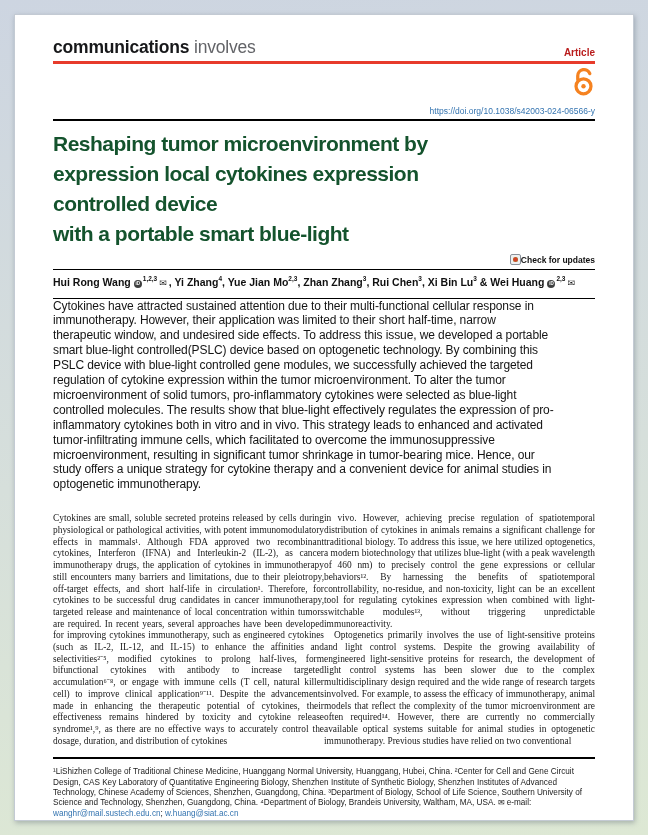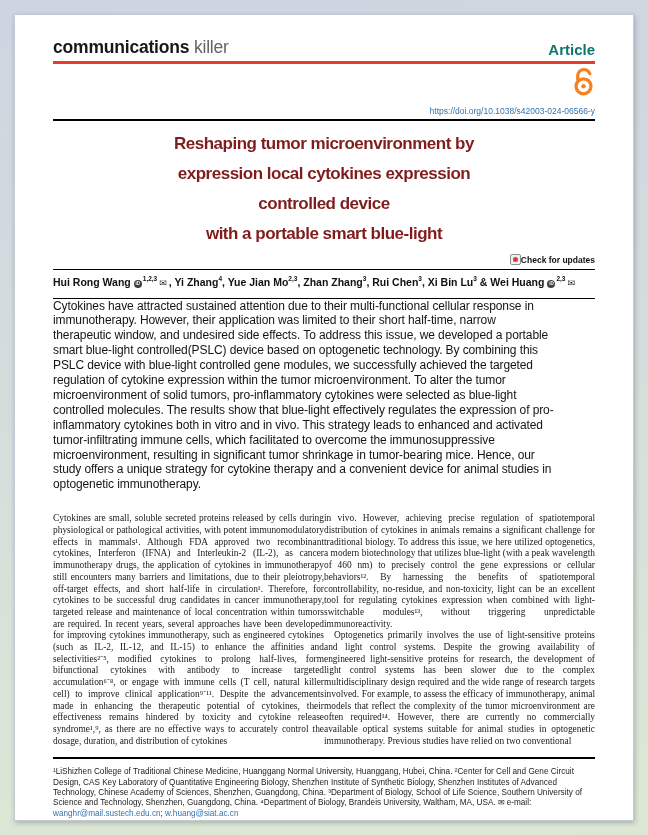--- a/index.html
+++ b/index.html
@@ -11,27 +11,27 @@
   }
   .page {
     position:absolute; left:14px; top:14px; width:620px; height:807px;
     background:#ffffff; border:1px solid #c3cad3; box-sizing:border-box;
     box-shadow:1px 2px 5px rgba(70,80,95,.35);
     padding:12px 38px 0 38px; color:#111;
   }
   .jheader { display:flex; justify-content:space-between; align-items:flex-end; margin-top:10px; }
   .jname { font-size:17.5px; font-weight:bold; letter-spacing:-0.2px; color:#17181a; }
   .jname .light { font-weight:normal; color:#636468; }
-  .article-label { font-size:15px; font-weight:bold; color:#0f766e; }
+  .article-label { font-size:10px; font-weight:bold; color:#b91c1c; }
   .red-rule { height:3px; background:#e73b2b; margin-top:3px; }
   .oa-row { display:flex; justify-content:flex-end; margin-top:3px; height:30px; }
   .doi-row { text-align:right; margin-top:9px; font-size:8.5px; }
   .doi-row span { color:#3474b0; cursor:pointer; }
   .black-rule { height:2px; background:#000; margin-top:3px; }
-  .title { margin-top:8px; font-size:17px; font-weight:bold; line-height:30px; letter-spacing:-0.5px; color:#7f1d1d;text-align:center; }
+  .title { margin-top:8px; font-size:21px; font-weight:bold; line-height:30px; letter-spacing:-0.5px; color:#14532d; }
   .badge-row { display:flex; justify-content:flex-end; align-items:center; margin-top:5px; font-size:8.5px; font-weight:bold; cursor:pointer; }
   .cfu-icon { width:9px; height:9px; border:1px solid #8a9199; border-radius:2px; display:inline-flex; align-items:center; justify-content:center; background:#eef0f2; }
   .cfu-dot { width:5px; height:5px; border-radius:50%; background:#d6402c; box-shadow:inset 0 0 1px #7a1; }
   .rule-thin { height:1px; background:#000; margin-top:4px; }
   .authors { font-size:10.5px; font-weight:bold; padding:5px 0 6px 0; color:#101010; }
   .authors sup { font-size:6.5px; font-weight:bold; }
   .orcid { display:inline-block; width:8px; height:8px; border-radius:50%; background:#3f4040; color:#fff; font-size:4.5px; line-height:8px; text-align:center; margin:0 1px 0 3px; vertical-align:1px; }
   .env { font-size:9px; margin:0 2px; font-weight:normal; }
   .abstract { font-size:12px; line-height:14.9px; color:#141414; padding-right:38px; letter-spacing:-0.1px; }
   .columns { display:flex; margin-top:21px; font-family:"Liberation Serif", serif; font-size:9.4px; line-height:11.7px; text-align:justify; color:#191919; }
@@ -47,21 +47,21 @@
   .footer-row { display:flex; justify-content:space-between; align-items:baseline; margin-top:8px; font-size:9px; font-weight:bold; }
   .footer-ref { color:#3474b0; }
   .footer-page { color:#000; font-size:9.5px; }
 </style>
 </head>
 <body>
 
 <div class="page">
 
   <div class="jheader">
-    <div class="jname"><span>communications</span> <span class="light">killer</span></div>
+    <div class="jname"><span>communications</span> <span class="light">involves</span></div>
     <div class="article-label">Article</div>
   </div>
   <div class="red-rule"></div>
 
   <div class="oa-row">
     <span>
       <svg width="23" height="29" viewBox="0 0 24 30">
         <path d="M6 13 L6 9 A 6.5 6.5 0 0 1 18.6 6.8" fill="none" stroke="#f58220" stroke-width="3.4" stroke-linecap="round"></path>
         <circle cx="12" cy="20" r="7.8" fill="none" stroke="#f58220" stroke-width="3.4"></circle>
         <circle cx="12" cy="20" r="2.3" fill="#f58220"></circle>

